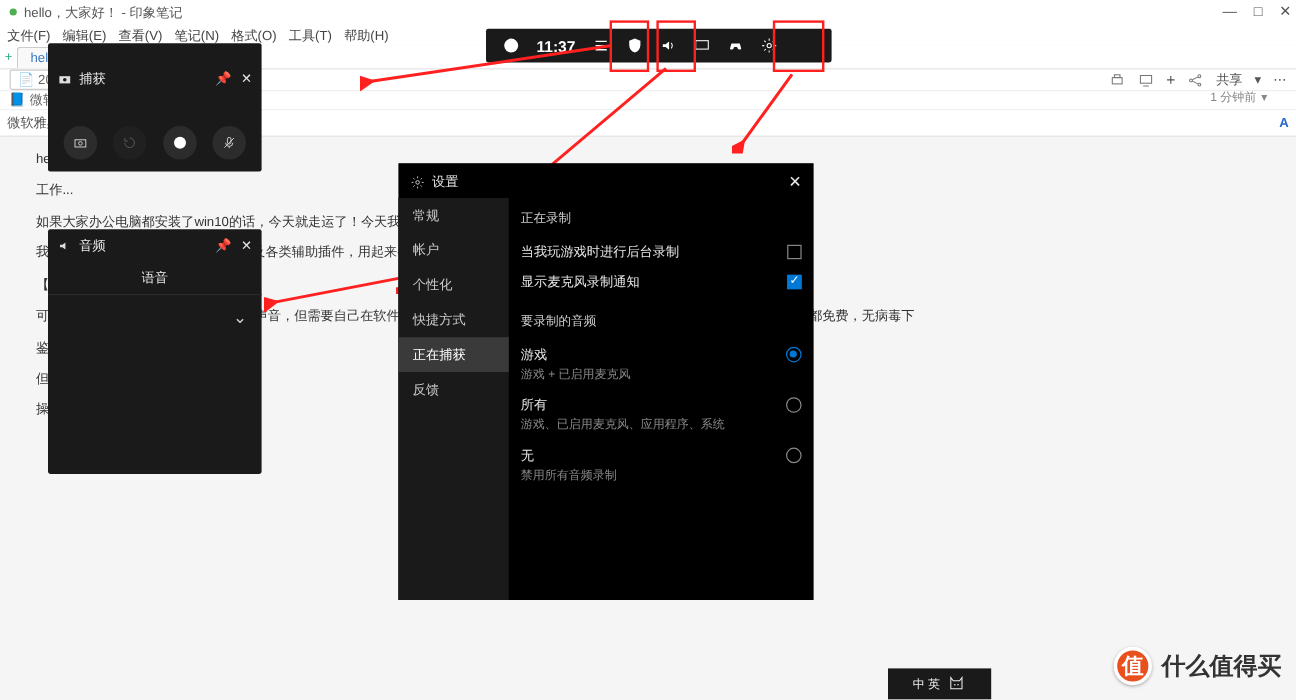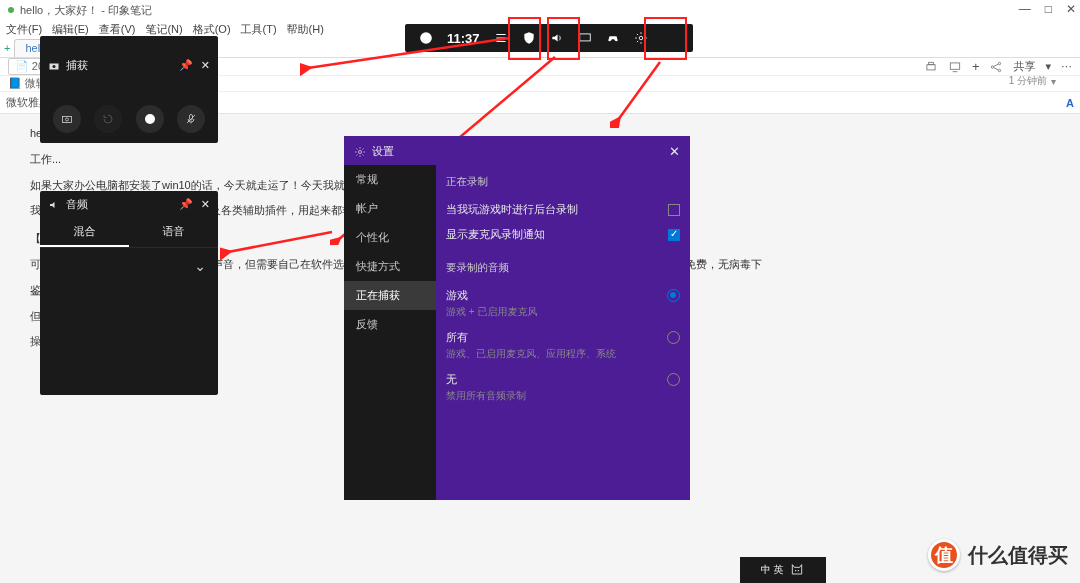--- a/index.html
+++ b/index.html
@@ -58,21 +58,21 @@
 .audio { position: absolute; top: 178px; left: 40px; width: 178px; height: 204px; background: #1a1a1a; border-radius: 2px; color: #e6e6e6; font-size: 11px; margin-top: 13px; }
 .audio .hd { display: flex; align-items: center; justify-content: space-between; padding: 6px 8px; }
 .audio .hd .ttl { display: flex; align-items: center; gap: 6px; }
 .audio .tabs { display: flex; border-bottom: 1px solid #2a2a2a; }
 .audio .tabs div { flex: 1; text-align: center; padding: 6px 0; }
 .audio .tabs .act { border-bottom: 2px solid #fff; }
 .audio .body { padding: 10px 12px; display: flex; justify-content: flex-end; }
 .audio .chev { font-size: 14px; color: #ccc; }
 
 
-.settings { position: absolute; top: 136px; left: 344px; width: 346px; height: 364px; background: #4c1d95; color: #e6e6e6; font-size: 11px; display: flex; flex-direction: column; }
+.settings { position: absolute; top: 136px; left: 332px; width: 346px; height: 364px; background: #000000; color: #e6e6e6; font-size: 11px; display: flex; flex-direction: column; }
 .settings .shd { display: flex; align-items: center; justify-content: space-between; padding: 8px 10px 6px; }
 .settings .shd .ttl { display: flex; align-items: center; gap: 6px; }
 .settings .shd .x { cursor: pointer; font-size: 13px; }
 .settings .sbody { display: flex; flex: 1; }
 .settings .side { width: 92px; background: #1a1a1a; }
 .settings .side div { padding: 7px 12px; color: #ccc; }
 .settings .side div.sel { background: #3a3a3a; color: #fff; }
 .settings .main { flex: 1; padding: 10px 10px; }
 .settings .sect { font-size: 10.5px; color: #ccc; margin-bottom: 8px; }
 .settings .optrow { display: flex; justify-content: space-between; align-items: center; padding: 5px 0; }
@@ -289,21 +289,20 @@
           <path d="M4 10v4h4l5 4V6l-5 4H4z"></path>
         </svg>
         <span>音频</span>
       </div>
     <div style="display:flex;gap:8px;">
       <span>📌</span>
       <span>✕</span>
     </div>
   </div>
   <div class="tabs">
-    <div class="act">混合</div>
     <div>语音</div>
   </div>
   <div class="body">
       <span class="chev">⌄</span>
     </div>
 </div>
 
 <div class="settings">
   <div class="shd">
     <div class="ttl">

